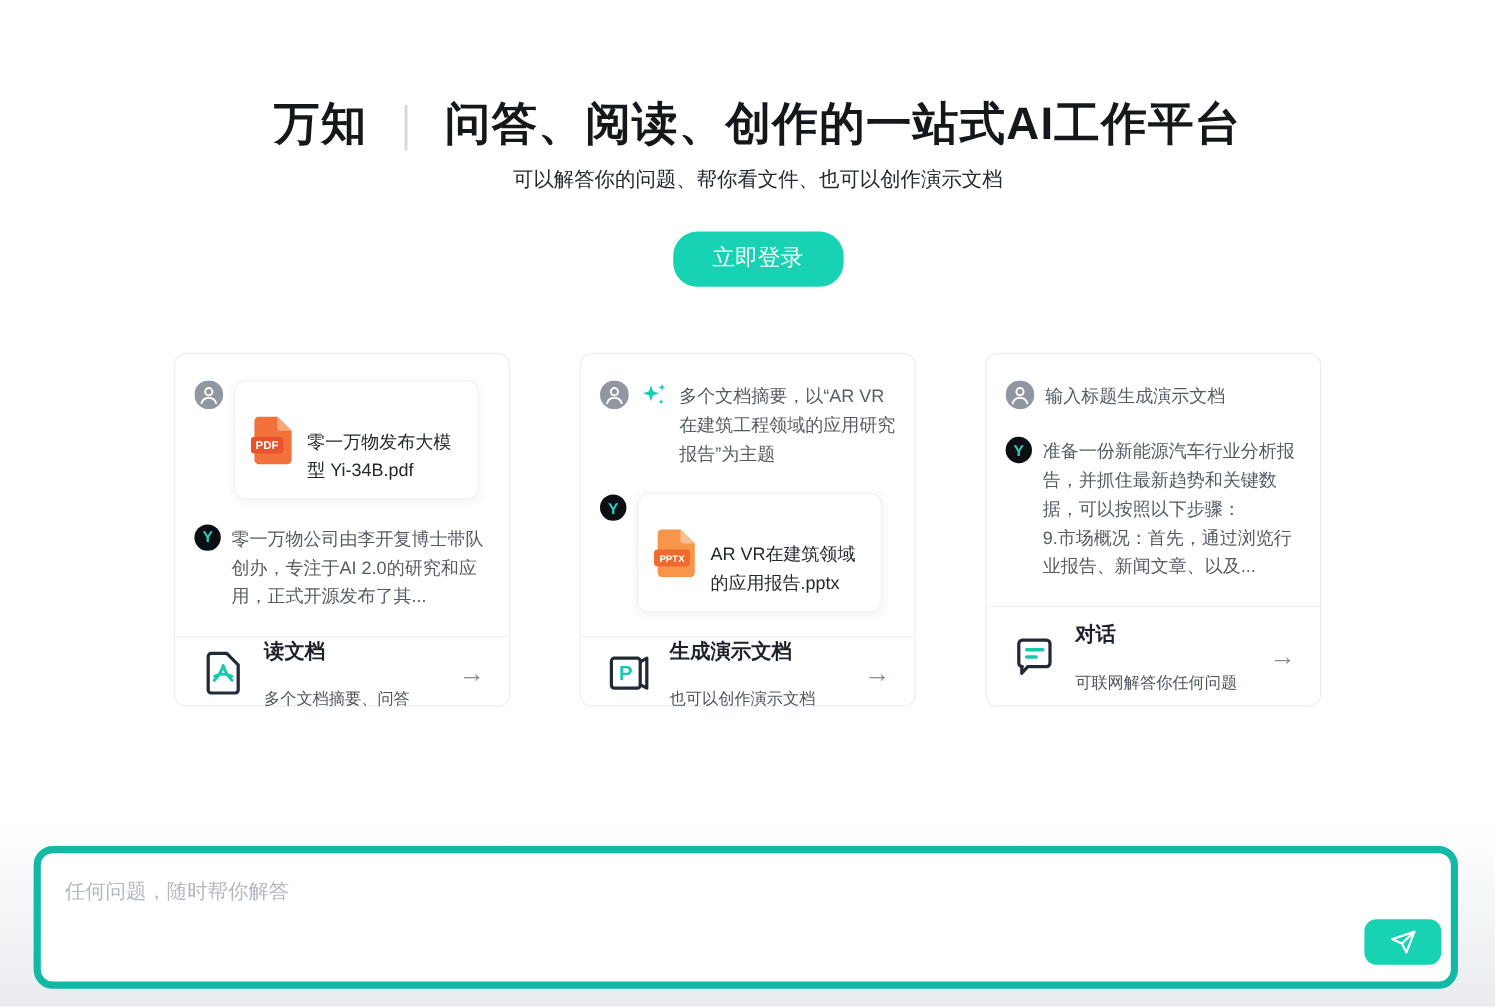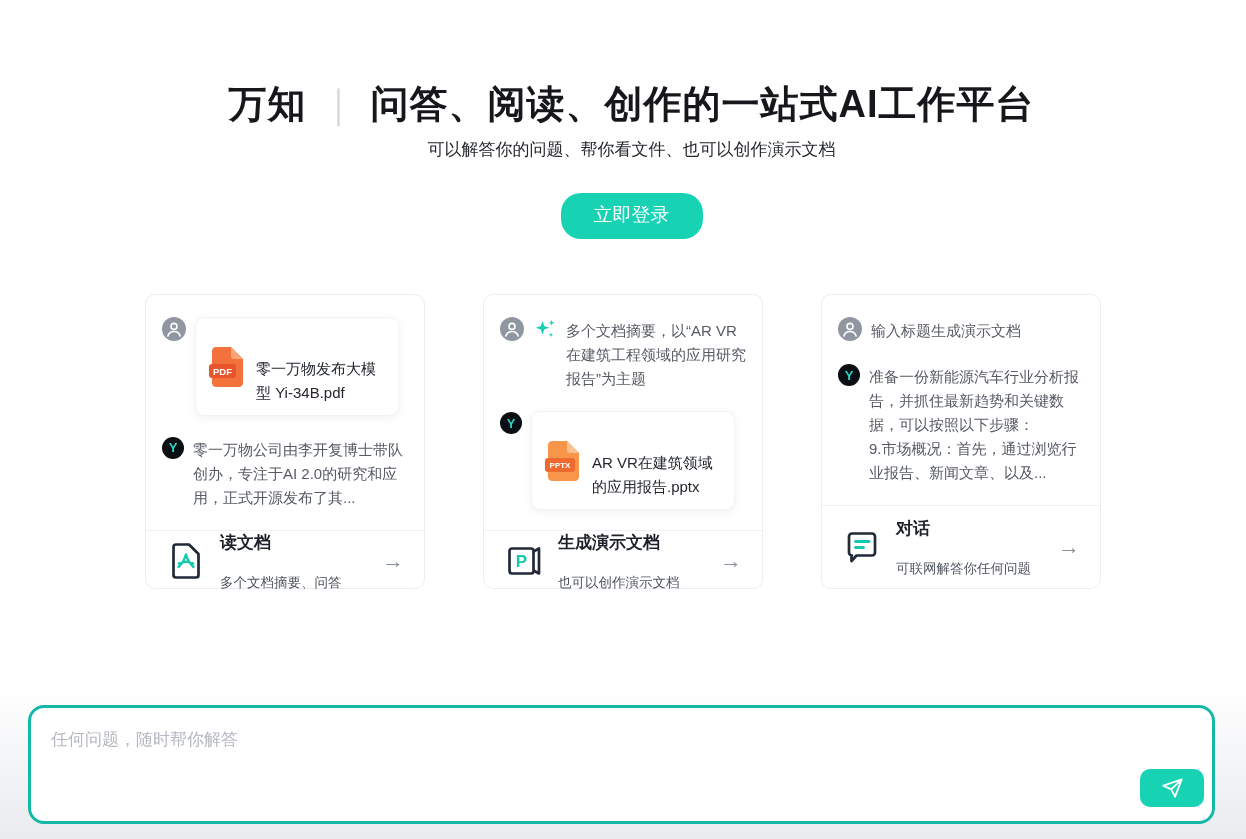--- a/index.html
+++ b/index.html
@@ -55,21 +55,21 @@
   .f-title { font-size:17px; font-weight:bold; color:#1d2129; }
   .f-sub { font-size:13.5px; color:#4e545e; }
   .f-arrow { margin-left:auto; font-size:22px; color:#868f9b; line-height:1; }
   
   .bottom-fade {
     position:absolute; left:0; right:0; bottom:0; height:155px; z-index:0;
     background:linear-gradient(180deg, rgba(238,240,244,0) 0%, #e9ebef 100%);
   }
   .composer {
     position:absolute; left:28px; right:31px; top:705px; height:119px;
-    background:#fff; border:3px solid #14b8a6; border-radius:16px; z-index:2;
+    background:#fff; border:6px solid #14b8a6; border-radius:16px; z-index:2;
   }
   .composer textarea {
     position:absolute; inset:0; width:100%; height:100%;
     border:none; outline:none; resize:none; background:transparent;
     font-family:inherit; font-size:17px; color:#1d2129;
     padding:20px 90px 20px 20px;
   }
   .composer textarea::placeholder { color:#b4b8c0; }
   .send-btn {
     position:absolute; right:8px; bottom:14px; width:64px; height:38px;

